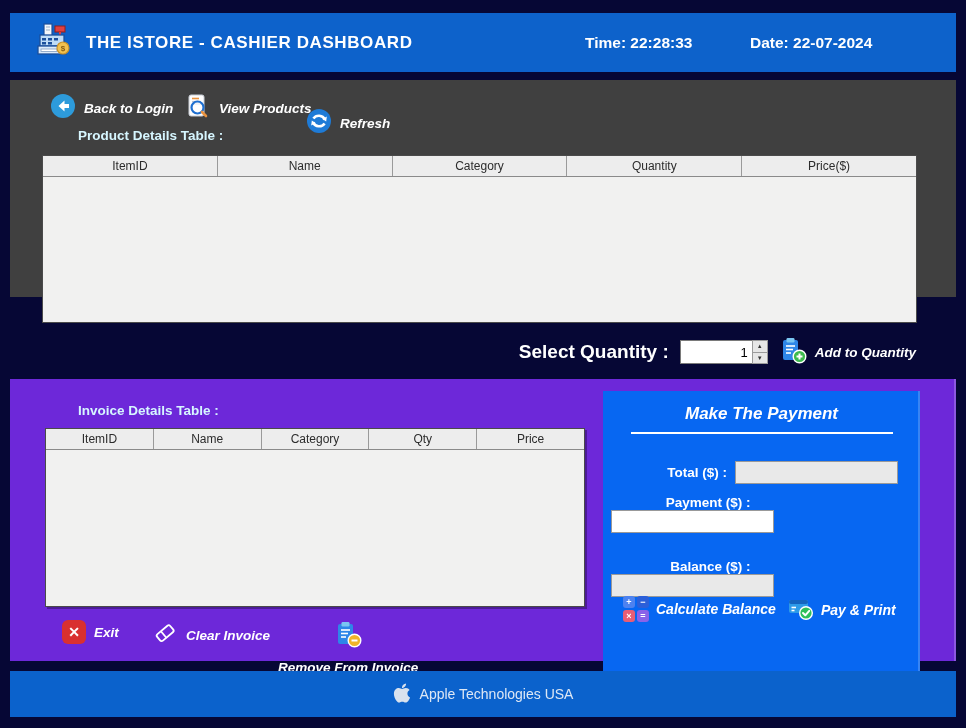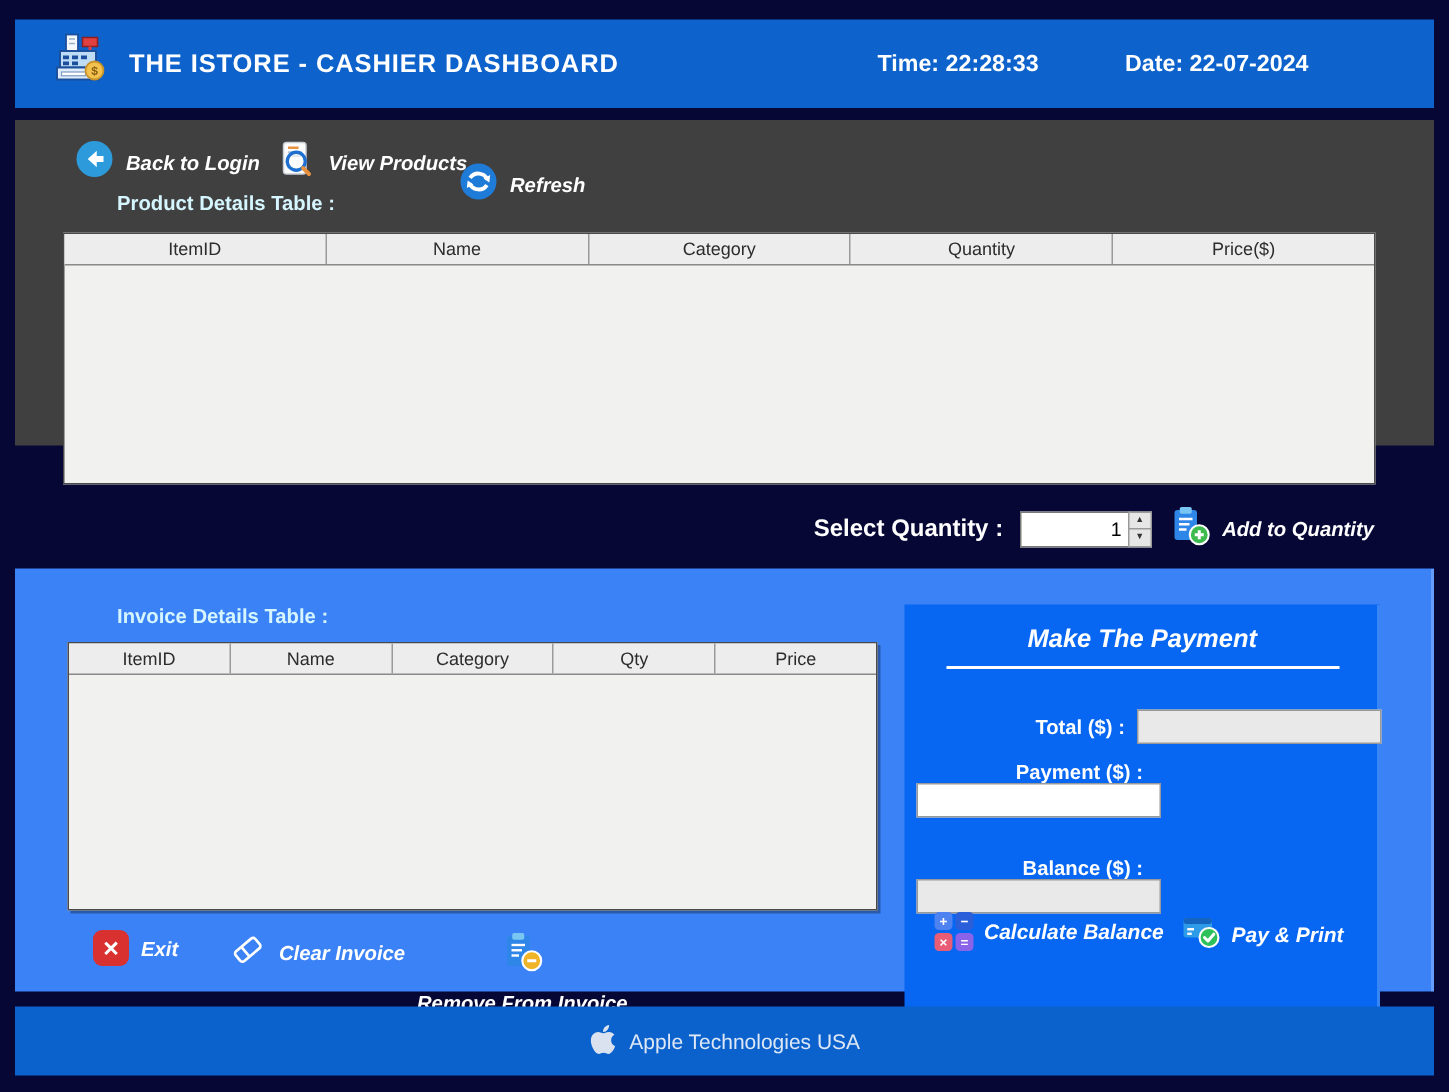--- a/index.html
+++ b/index.html
@@ -18,21 +18,21 @@
     color:#fff; font-weight:bold; font-size:17px; letter-spacing:.6px; margin-left:14px;
   }
   .header .clock { color:#fff; font-weight:bold; font-size:15.5px; position:absolute; }
   .header .time { left:575px; }
   .header .date { left:740px; }
   
   .panel-top {
     position:absolute; left:10px; top:80px; width:946px; height:217px; background:#404040;
   }
   .panel-bottom {
-    position:absolute; left:10px; top:379px; width:946px; height:282px; background:#3b82f6;
+    position:absolute; left:10px; top:379px; width:946px; height:282px; background:#6d28d9;
     box-shadow: inset -2px 0 0 rgba(255,255,255,.22);
   }
   .footer {
     position:absolute; left:10px; top:671px; width:946px; height:46px; background:#0B62CC;
     display:flex; align-items:center; justify-content:center; gap:9px;
     color:#DDE7F5; font-size:14px;
   }
   
   .tool-btn { position:absolute; display:inline-flex; align-items:center; gap:8px; cursor:pointer; }
   .btn-lbl { color:#fff; font-weight:bold; font-style:italic; font-size:13.5px; white-space:nowrap; }
@@ -50,45 +50,45 @@
   .dtable .th {
     flex:1; display:flex; align-items:center; justify-content:center;
     font-size:12px; color:#2c2c2c; border-right:1px solid #9a9a9a;
   }
   .dtable .th:last-child { border-right:none; }
   .dtable .tbody { width:100%; }
   .tbl-product { left:32px; top:75px; width:875px; height:168px; }
   .tbl-invoice { left:35px; top:49px; width:540px; height:179px; box-shadow:2px 2px 0 rgba(0,0,0,.3); }
   
   .qty-row { position:absolute; top:256px; right:40px; display:flex; align-items:center; gap:11px; }
-  .qty-lbl { color:#fff; font-weight:bold; font-size:16px; }
+  .qty-lbl { color:#fff; font-weight:bold; font-size:19px; }
   .spinner { display:flex; align-items:stretch; height:24px; }
   .spin-input {
     width:72px; height:24px; border:1px solid #7a7a7a; border-right:none; background:#fff;
     text-align:right; padding-right:4px; font-size:13px; font-family:"Liberation Sans", sans-serif;
   }
   .spin-btns { display:flex; flex-direction:column; width:16px; }
   .spin-btn {
     flex:1; background:#E6E6E6; border:1px solid #9a9a9a; display:flex; align-items:center;
     justify-content:center; font-size:6px; color:#333; line-height:1; cursor:pointer;
   }
   .spin-btn.up { border-bottom:none; }
   
   .pay-panel {
-    position:absolute; left:593px; top:24px; width:317px; height:294px; background:#0767F2;
+    position:absolute; left:593px; top:12px; width:317px; height:294px; background:#0767F2;
     box-shadow: inset -2px -2px 0 rgba(255,255,255,.2);
     text-decoration: underline;
   }
   .pay-title {
     position:absolute; top:13px; width:100%; text-align:center; color:#fff;
     font-weight:bold; font-style:italic; font-size:17px;
   }
   .pay-rule { position:absolute; top:41px; left:28px; width:262px; height:2px; background:#fff; }
   .pay-row { position:absolute; left:0; display:flex; align-items:center; }
-  .pay-lbl { width:124px; text-align:right; color:#fff; font-weight:bold; font-size:13.5px;margin-left:23px; }
+  .pay-lbl { width:124px; text-align:right; color:#fff; font-weight:bold; font-size:13.5px; }
   .pay-input {
     margin-left:8px; width:163px; height:23px; border:1px solid #999; font-size:13px; padding:0 4px;
     font-family:"Liberation Sans", sans-serif;
   }
   .pay-input.ro { background:#E9E9E9; }
   .pay-input.rw { background:#fff; }
   .pay-btn { position:absolute; display:inline-flex; align-items:center; gap:7px; cursor:pointer; }
   
   .calc-icon { display:grid; grid-template-columns:12px 12px; grid-template-rows:12px 12px; gap:2px; }
   .calc-cell {

